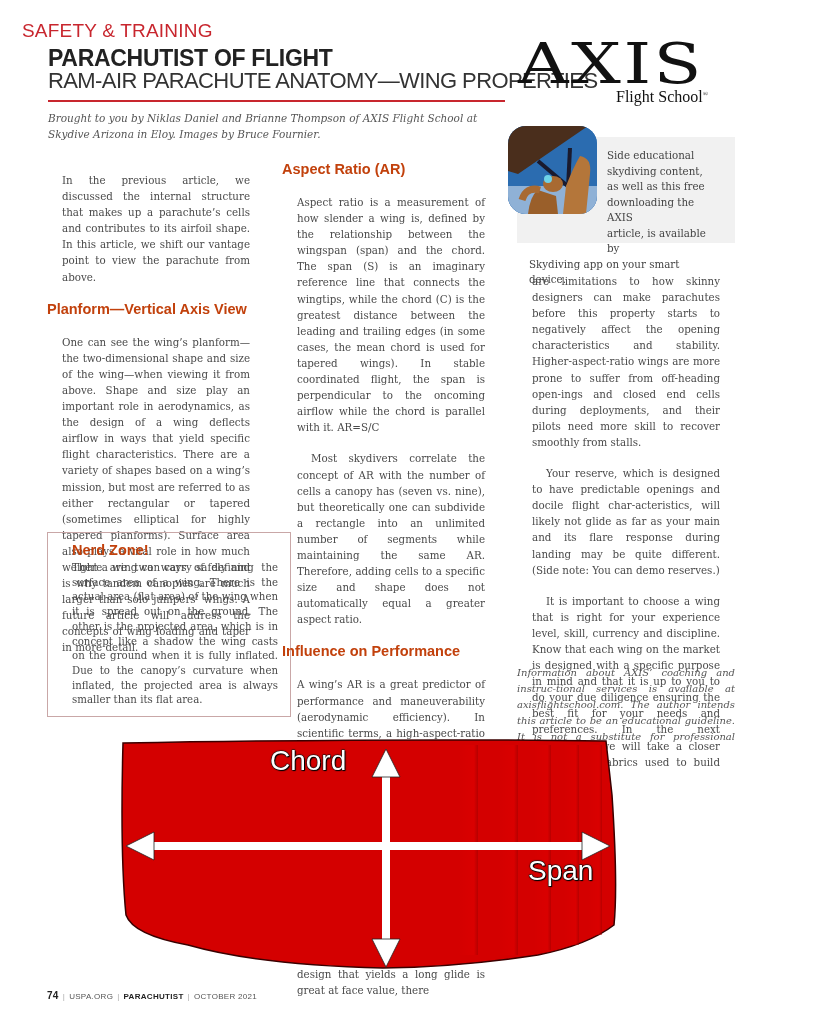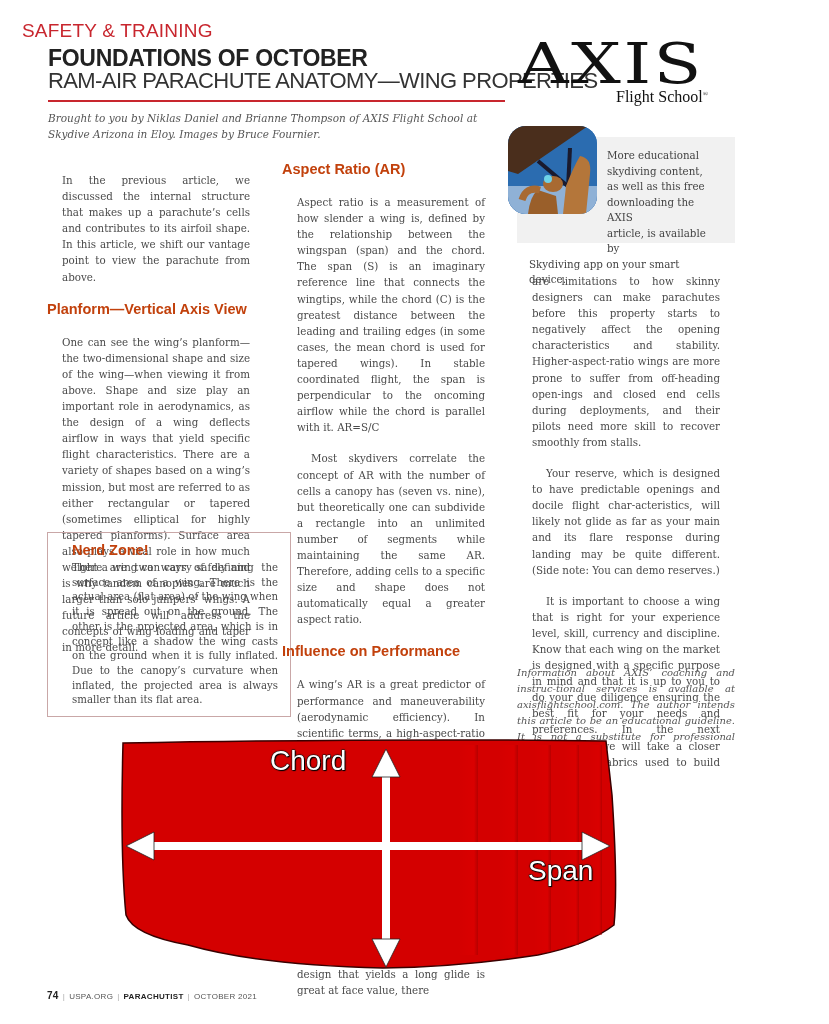--- a/index.html
+++ b/index.html
@@ -34,21 +34,21 @@
   .fig-label { font-family: "Liberation Sans", sans-serif; font-size: 28px; color: #fff; font-weight: normal; -webkit-text-stroke: 1px #222; paint-order: stroke fill; position: absolute; text-shadow: 0 0 2px #000, 1px 1px 1px #000; }
   .footer { left: 47px; top: 990px; font-family: "Liberation Sans", sans-serif; font-size: 8px; color: #555; letter-spacing: 0.3px; }
   .footer b { color: #222; }
   .footer .pn { font-size: 10px; font-weight: bold; color: #222; }
   .footer .sep { color: #aaa; margin: 0 4px; }
 </style>
 </head>
 <body>
 
 <div class="abs section-label">SAFETY &amp; TRAINING</div>
-<div class="abs title">FOUNDATIONS OF OCTOBER</div>
+<div class="abs title">PARACHUTIST OF FLIGHT</div>
 <div class="abs subtitle">RAM-AIR PARACHUTE ANATOMY—WING PROPERTIES</div>
 <div class="abs rule"></div>
 <div class="abs byline">Brought to you by Niklas Daniel and Brianne Thompson of AXIS Flight School at Skydive Arizona in Eloy. Images by Bruce Fournier.</div>
 
 <div class="abs logo">
   <span class="logo-axis">AXIS</span>
   <span class="logo-fs"><span>Flight School</span><sup>®</sup></span>
 </div>
 
 <div class="abs app-box"></div>
@@ -60,21 +60,21 @@
     <line x1="30" y1="35" x2="62" y2="62" stroke="#1a1a2e" stroke-width="4"></line>
     <line x1="62" y1="22" x2="60" y2="62" stroke="#1a1a2e" stroke-width="4"></line>
     <ellipse cx="45" cy="58" rx="10" ry="8" fill="#a86a32"></ellipse>
     <circle cx="40" cy="53" r="4" fill="#6fd3e8"></circle>
     <path d="M55 88 L58 60 Q66 40 72 30 Q84 32 82 48 L78 88 Z" fill="#b4763a"></path>
     <path d="M20 88 Q22 70 30 64 L48 70 L50 88 Z" fill="#9a5f2a"></path>
     <path d="M14 74 Q18 60 32 64" stroke="#a86a32" stroke-width="7" fill="none"></path>
   </svg>
 </div>
 <div class="abs app-text">
-  <span class="l">More educational</span>
+  <span class="l">Side educational</span>
   <span class="l">skydiving content,</span>
   <span class="l">as well as this free</span>
   <span class="l">downloading the AXIS</span>
   <span class="l">article, is available by</span>
   <span class="lf">Skydiving app on your smart device.</span>
 </div>
 
 <div class="abs col col1">
   <p>In the previous article, we discussed the internal structure that makes up a parachute’s cells and contributes to its airfoil shape. In this article, we shift our vantage point to view the parachute from above.</p>
   <div class="h2">Planform—Vertical Axis View</div>

